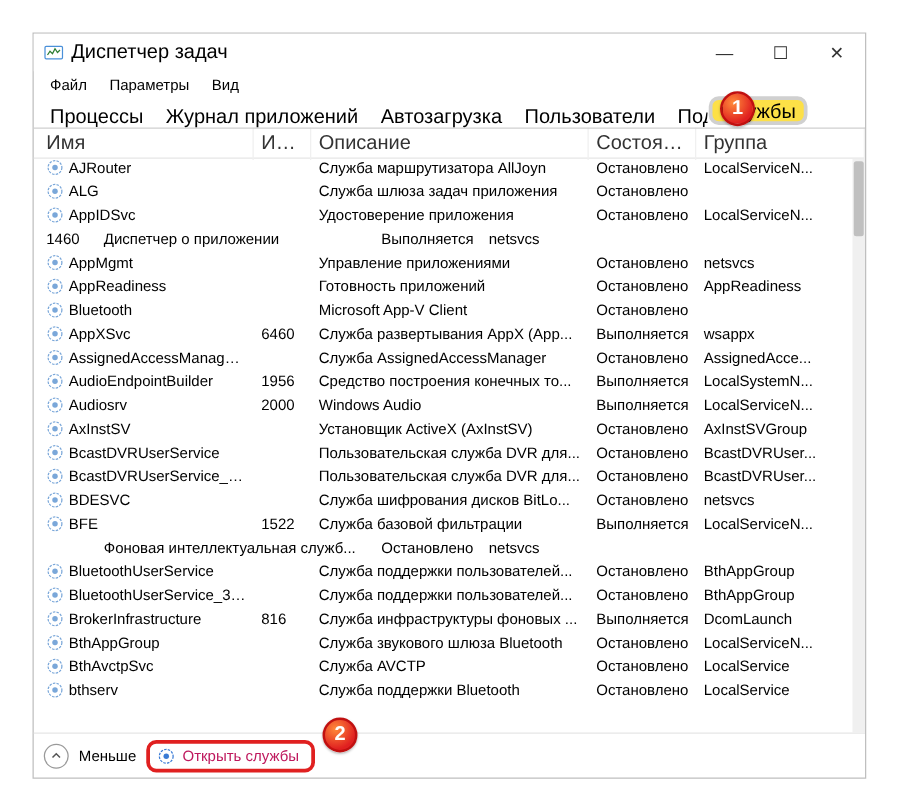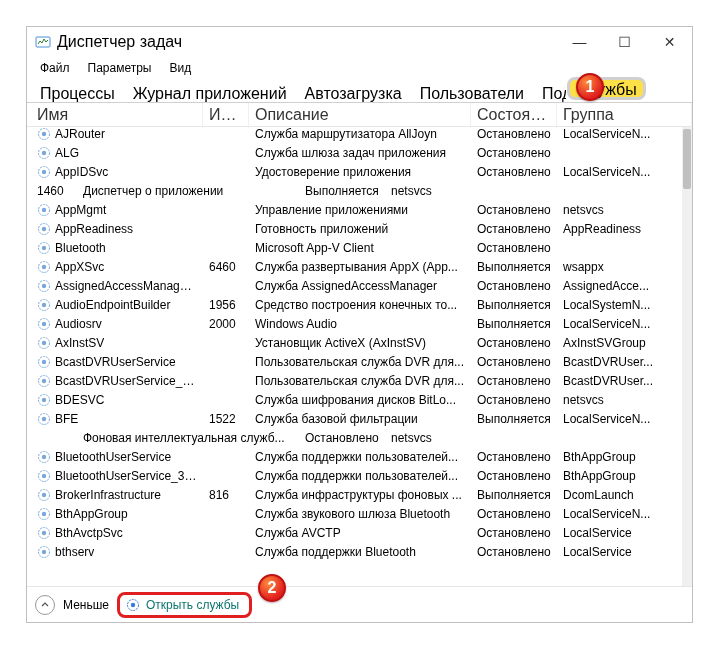--- a/index.html
+++ b/index.html
@@ -155,21 +155,21 @@
     border-radius: 50%;
     display: flex; align-items: center; justify-content: center;
     font-size: 10px;
   }
   .open-services {
     display: flex; align-items: center;
     gap: 6px;
     border: 3px solid #e02020;
     border-radius: 8px;
     padding: 3px 10px 3px 6px;
-    color: #0f766e;
+    color: #be185d;
   }
   .open-services .svc-icon { margin-right: 0; }
   
   .badge {
     position: absolute;
     width: 28px; height: 28px;
     border-radius: 50%;
     background: radial-gradient(circle at 35% 30%, #ff8a3a, #e02020 70%);
     border: 2px solid #c01010;
     color: #fff;

